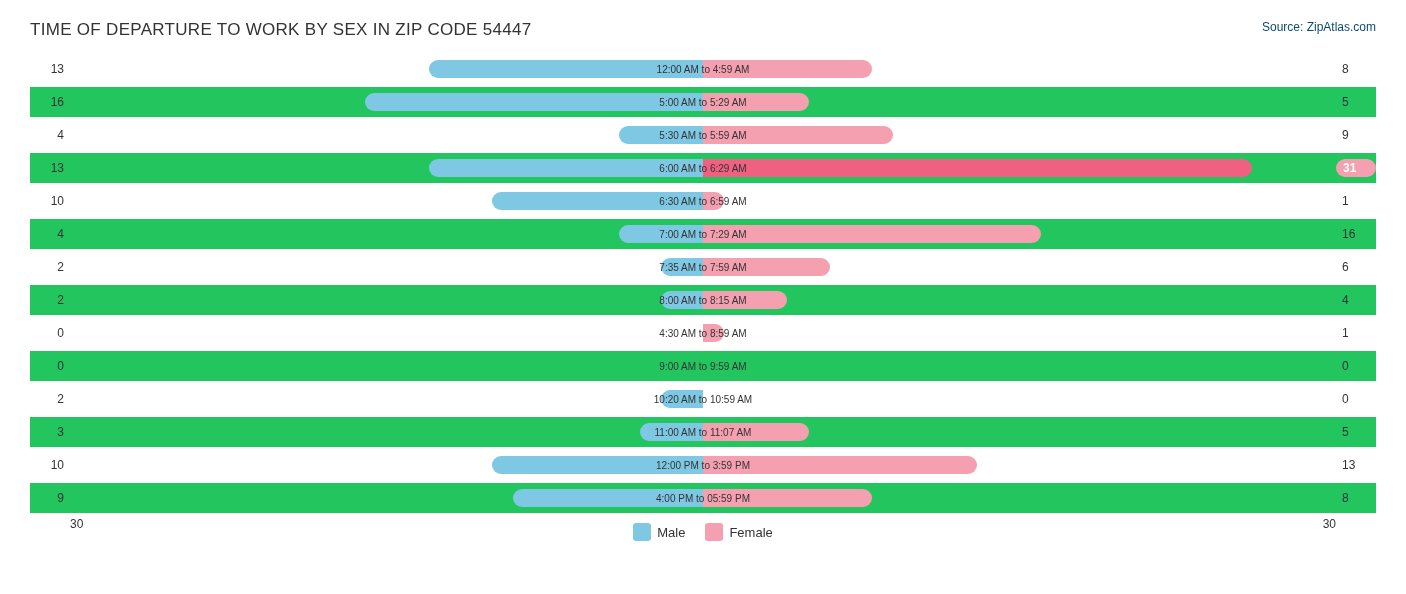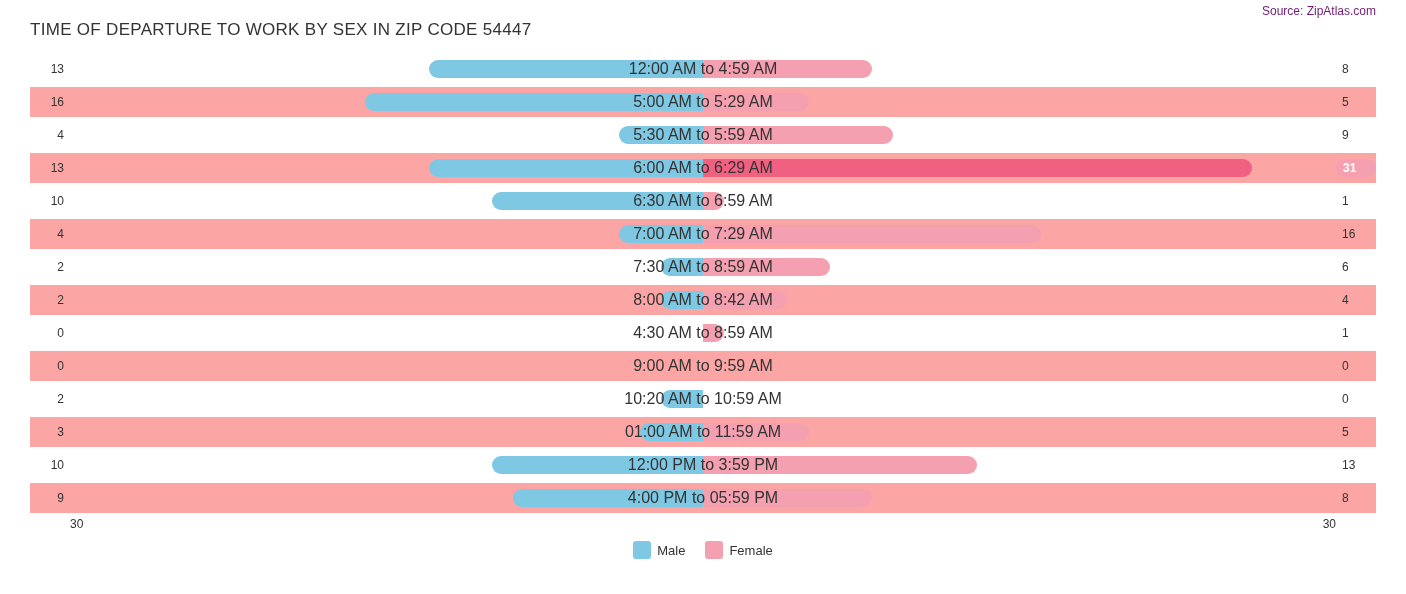--- a/index.html
+++ b/index.html
@@ -18,59 +18,59 @@
     }
     .chart-title {
       font-size: 17px;
       font-weight: normal;
       color: #333;
       margin-bottom: 14px;
       letter-spacing: 0.3px;
     }
     .source {
       position: absolute;
-      top: 4px;
+      top: 20px;
       right: 30px;
       font-size: 12px;
-      color: #701a75;
+      color: #0c4a6e;
     }
     .chart-area {
       position: relative;
       width: 100%;
     }
     .bar-row {
       display: flex;
       align-items: center;
       height: 30px;
       margin-bottom: 3px;
       position: relative;
     }
     .bar-row.alt {
-      background: #fca5a5;
+      background: #22c55e;
     }
     .left-val {
       width: 40px;
       text-align: right;
       font-size: 12px;
       color: #333;
       padding-right: 6px;
       flex-shrink: 0;
     }
     .bar-center {
       flex: 1;
       display: flex;
       align-items: center;
       position: relative;
       height: 100%;
     }
     .label-center {
       position: absolute;
       left: 50%;
       transform: translateX(-50%);
-      font-size: 16px;
+      font-size: 10px;
       color: #333;
       white-space: nowrap;
       z-index: 2;
       pointer-events: none;
     }
     .bars-wrap {
       width: 100%;
       height: 100%;
       display: flex;
       align-items: center;
@@ -121,21 +121,21 @@
       border-radius: 10px;
       padding: 2px 7px;
       font-weight: bold;
       color: #fff;
     }
     .legend {
       display: flex;
       justify-content: flex-end;
       align-items: center;
       gap: 20px;
-      margin-top: 24px;
+      margin-top: 6px;
       font-size: 13px;
       color: #333;
     }
     .legend-item {
       display: flex;
       align-items: center;
       gap: 6px;
     }
     .legend-swatch {
       width: 18px;
@@ -253,36 +253,36 @@
         <div class="left-val">2</div>
         <div class="bar-center">
           <div class="bars-wrap">
             <div class="half-left">
               <div class="bar-male" style="width: 6.66667%; background: rgb(126, 200, 227);"></div>
             </div>
             <div class="half-right">
               <div class="bar-female" style="width: 20%; background: rgb(244, 160, 176);"></div>
             </div>
           </div>
-          <div class="label-center">7:30 AM to 8:59 AM</div>
+          <div class="label-center">7:35 AM to 7:59 AM</div>
         </div>
         <div class="right-val">6</div>
       </div>
       <div class="bar-row alt">
         <div class="left-val">2</div>
         <div class="bar-center">
           <div class="bars-wrap">
             <div class="half-left">
               <div class="bar-male" style="width: 6.66667%; background: rgb(126, 200, 227);"></div>
             </div>
             <div class="half-right">
               <div class="bar-female" style="width: 13.3333%; background: rgb(244, 160, 176);"></div>
             </div>
           </div>
-          <div class="label-center">8:00 AM to 8:42 AM</div>
+          <div class="label-center">8:00 AM to 8:15 AM</div>
         </div>
         <div class="right-val">4</div>
       </div>
       <div class="bar-row">
         <div class="left-val">0</div>
         <div class="bar-center">
           <div class="bars-wrap">
             <div class="half-left">
               <div class="bar-male" style="width: 0%; background: rgb(126, 200, 227);"></div>
             </div>
@@ -328,21 +328,21 @@
         <div class="left-val">3</div>
         <div class="bar-center">
           <div class="bars-wrap">
             <div class="half-left">
               <div class="bar-male" style="width: 10%; background: rgb(126, 200, 227);"></div>
             </div>
             <div class="half-right">
               <div class="bar-female" style="width: 16.6667%; background: rgb(244, 160, 176);"></div>
             </div>
           </div>
-          <div class="label-center">01:00 AM to 11:59 AM</div>
+          <div class="label-center">11:00 AM to 11:07 AM</div>
         </div>
         <div class="right-val">5</div>
       </div>
       <div class="bar-row">
         <div class="left-val">10</div>
         <div class="bar-center">
           <div class="bars-wrap">
             <div class="half-left">
               <div class="bar-male" style="width: 33.3333%; background: rgb(126, 200, 227);"></div>
             </div>

